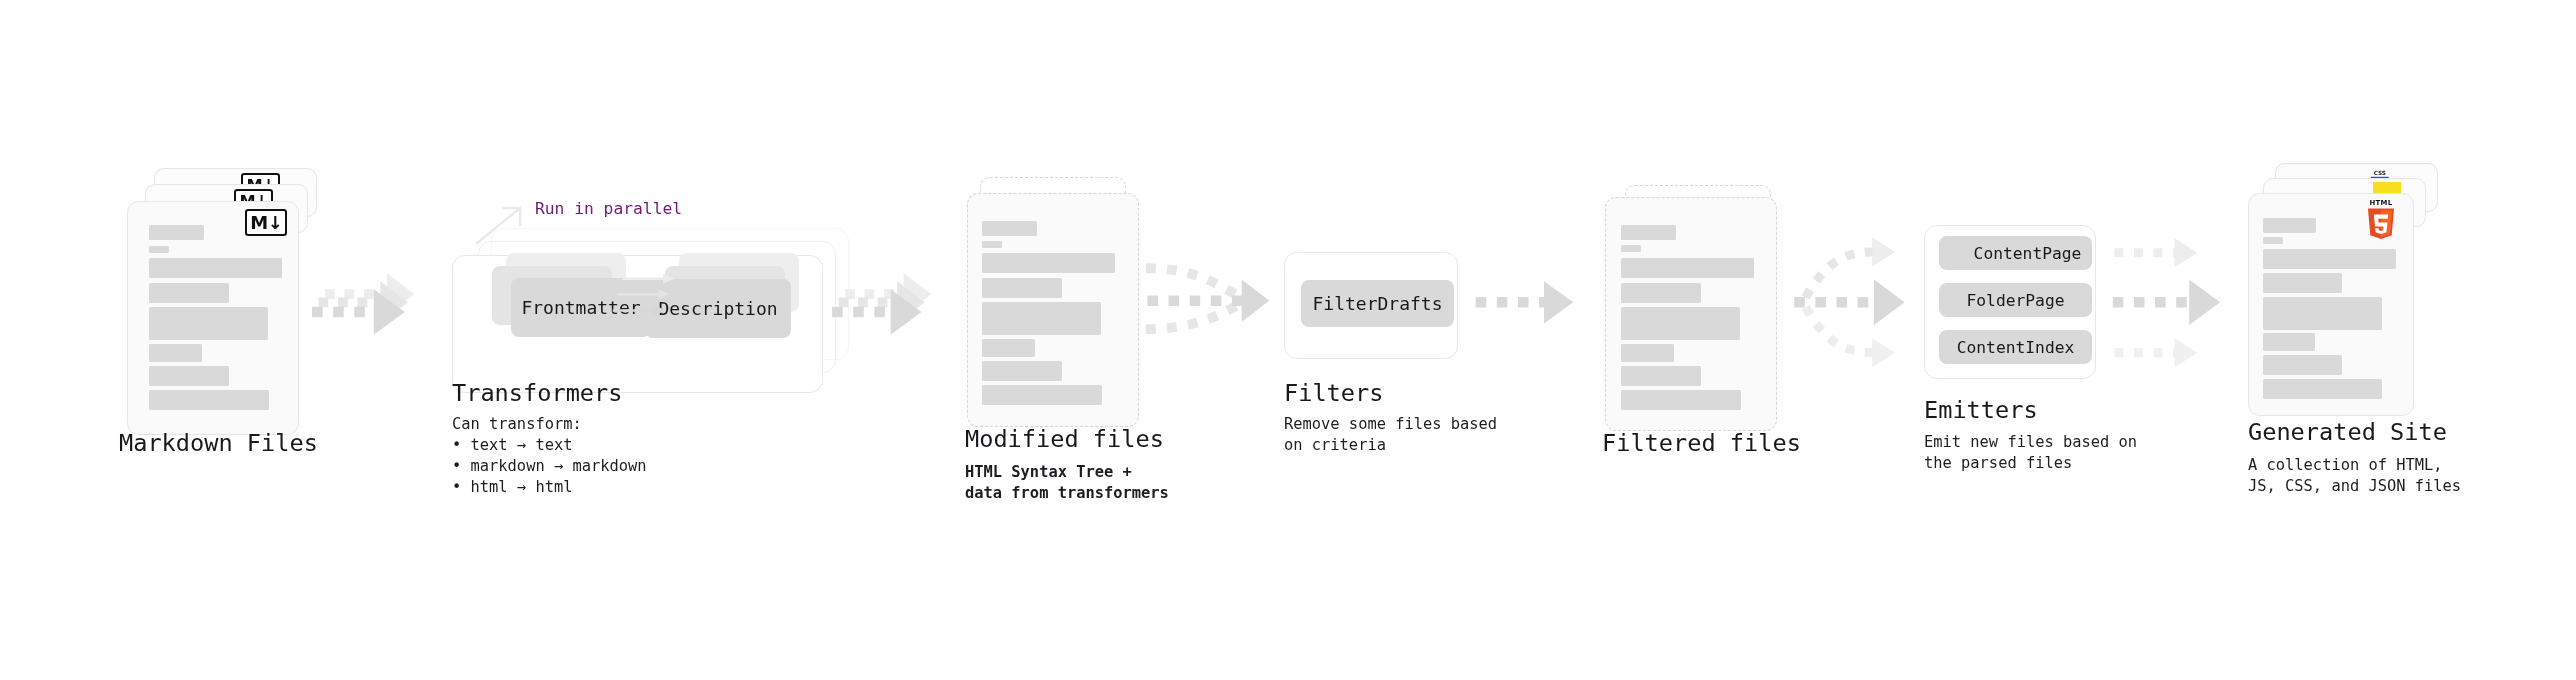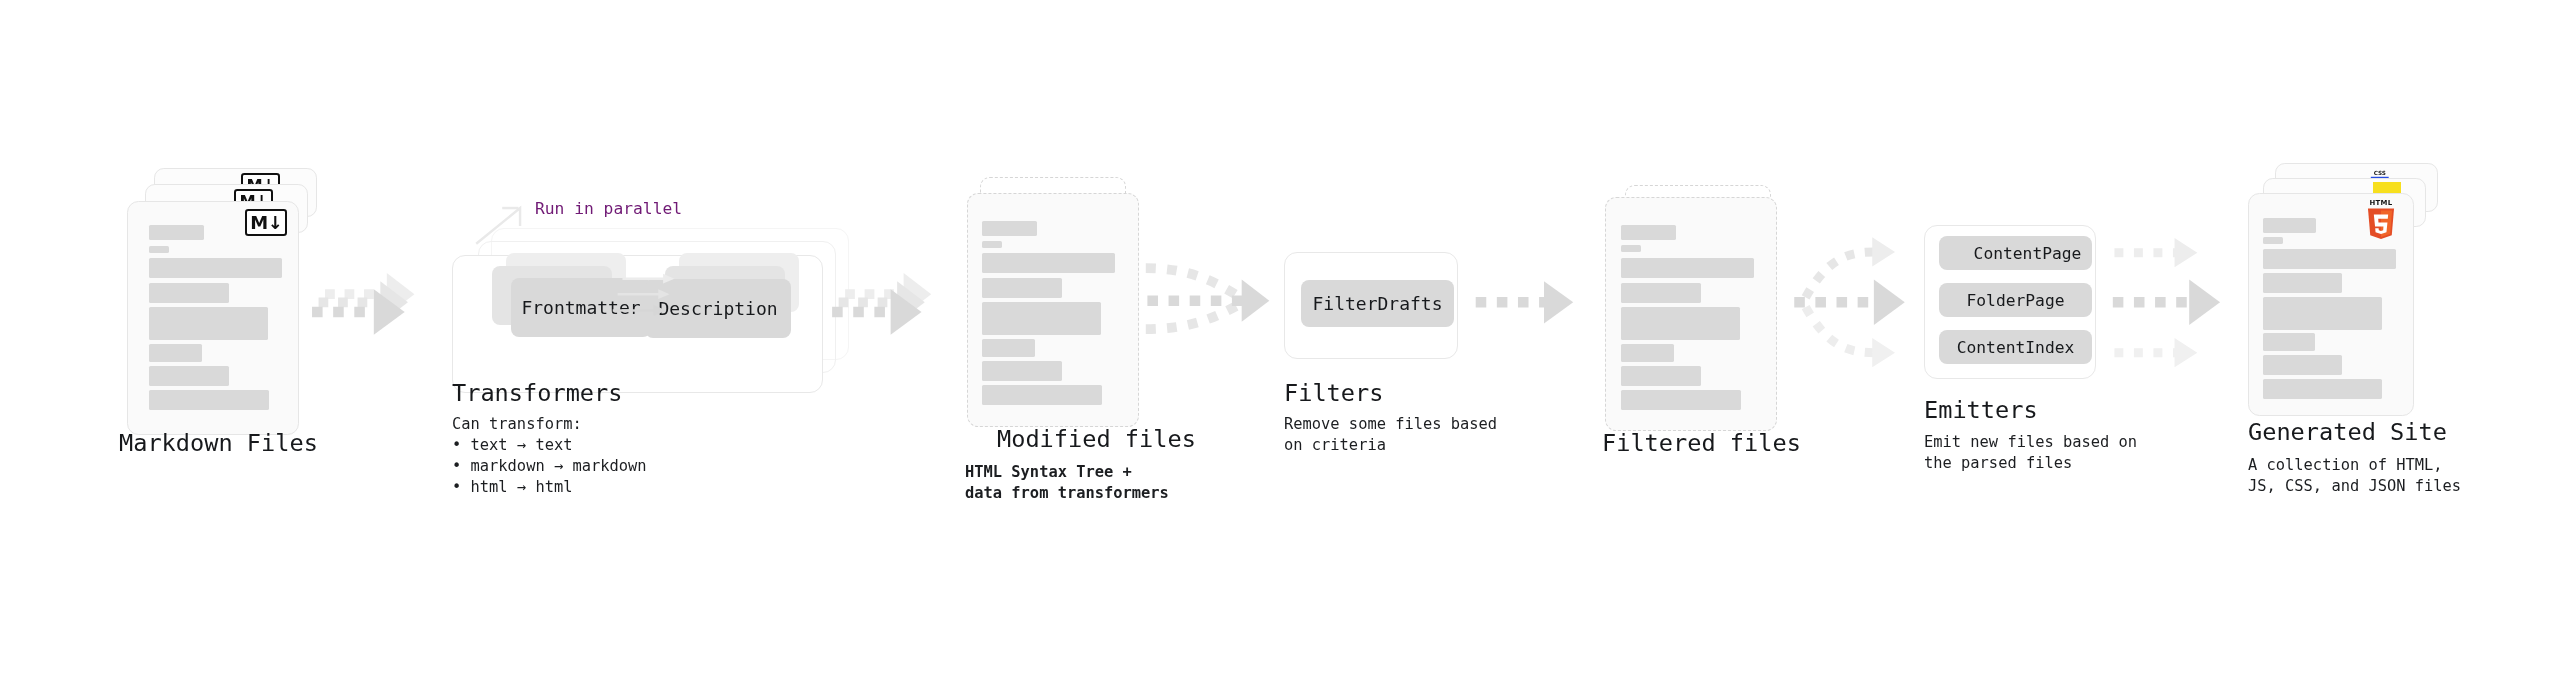--- a/index.html
+++ b/index.html
@@ -159,21 +159,21 @@
 
     <div class="bar" style="left:982px;top:221px;width:55px;height:14.6px;"></div>
     <div class="bar" style="left:982px;top:241px;width:19.5px;height:6.5px;"></div>
     <div class="bar" style="left:982px;top:253px;width:133px;height:20.3px;"></div>
     <div class="bar" style="left:982px;top:278px;width:80px;height:20.3px;"></div>
     <div class="bar" style="left:982px;top:302px;width:119px;height:32.5px;"></div>
     <div class="bar" style="left:982px;top:339px;width:53px;height:18px;"></div>
     <div class="bar" style="left:982px;top:361px;width:80px;height:20.3px;"></div>
     <div class="bar" style="left:982px;top:385px;width:120px;height:20.3px;"></div>
 
-    <div class="stage-title" style="left:997px;top:425px;">Modified files</div>
+    <div class="stage-title" style="left:965px;top:425px;">Modified files</div>
     <div class="stage-desc" style="left:965px;top:462px;width:268px;font-weight:bold;">HTML Syntax Tree +
 data from transformers</div>
   </div>
 
   <div>
     <div class="panel" style="left:1284px;top:252px;width:174px;height:107px;"></div>
     <div class="chip" style="left:1301px;top:280px;width:153px;height:47px;">
       <span>FilterDrafts</span>
     </div>
     <div class="stage-title" style="left:1284px;top:379px;">Filters</div>

